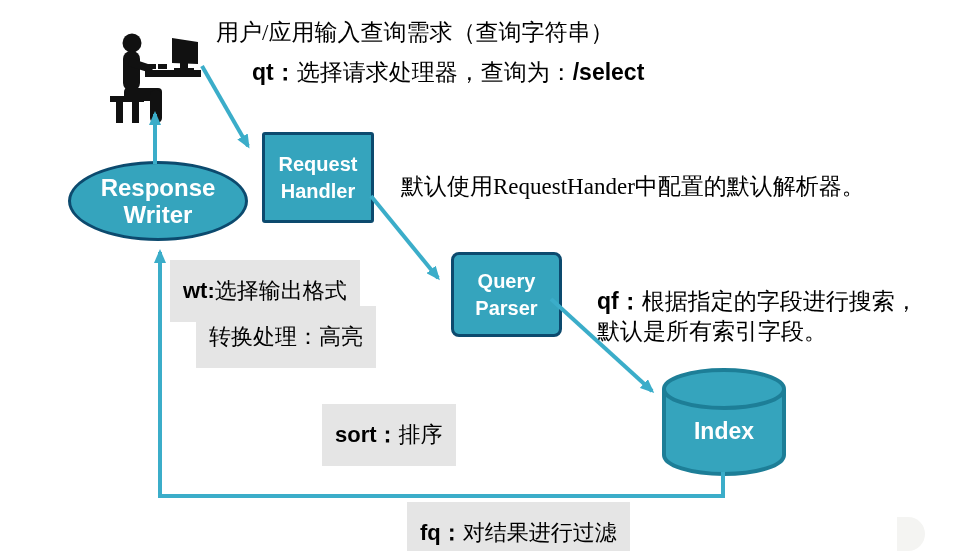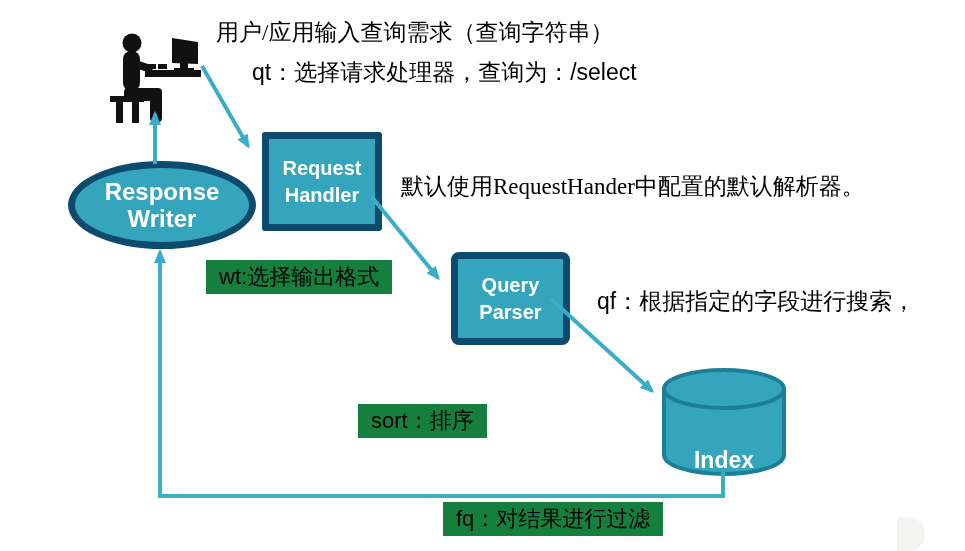--- a/index.html
+++ b/index.html
@@ -1,30 +1,30 @@
 <!DOCTYPE html>
 <html><head>
 <meta charset="utf-8">
 <style>
   html,body{margin:0;padding:0;background:#fff;}
   #stage{position:relative;width:965px;height:551px;background:#ffffff;overflow:hidden;
          font-family:"Liberation Serif","DejaVu Serif",serif;}
-  .node{position:absolute;background:#35a4bd;border:7px solid #0c4a6e;color:#fff;
+  .node{position:absolute;background:#35a4bd;border:3px solid #0c4a6e;color:#fff;
         font-weight:bold;display:flex;flex-direction:column;align-items:center;justify-content:center;
         text-align:center;font-family:"Liberation Sans","DejaVu Sans",sans-serif;}
   .node-rh{left:262px;top:132px;width:106px;height:85px;border-radius:3px;font-size:20px;line-height:27px;}
   .node-qp{left:451px;top:252px;width:105px;height:79px;border-radius:8px;font-size:20px;line-height:27px;}
   .node-rw{left:68px;top:161px;width:174px;height:74px;border-radius:50%;font-size:24px;line-height:27px;}
   .cyl{position:absolute;left:660px;top:366px;width:128px;height:114px;}
   .cyl-label{position:absolute;left:660px;top:418px;width:128px;text-align:center;color:#fff;
-             font-family:"Liberation Sans","DejaVu Sans",sans-serif;font-weight:bold;font-size:23px;margin-top:29px;}
+             font-family:"Liberation Sans","DejaVu Sans",sans-serif;font-weight:bold;font-size:23px;}
   .ann{position:absolute;font-size:23px;color:#000;white-space:nowrap;line-height:30px;}
-  .key{font-family:"Liberation Sans","DejaVu Sans",sans-serif;font-weight:normal;}
-  .plabel{position:absolute;background:#15803d;font-size:22px;color:#000;padding:3px 13px;
-          white-space:nowrap;line-height:28px;margin-left:36px;}
+  .key{font-family:"Liberation Sans","DejaVu Sans",sans-serif;font-weight:bold;}
+  .plabel{position:absolute;background:#e5e5e5;font-size:22px;color:#000;padding:17px 13px;
+          white-space:nowrap;line-height:28px;}
   .layer{position:absolute;left:0;top:0;pointer-events:none;}
   .wm{position:absolute;left:897px;top:517px;width:28px;height:34px;background:#f4f4f2;
       border-radius:0 60% 60% 0 / 0 50% 50% 0;}
 </style>
 </head>
 <body>
 
 <div id="stage">
 
   <svg class="layer" style="left:88px;top:18px" width="130" height="105" viewBox="0 0 130 105">
@@ -53,20 +53,21 @@
   <div class="ann" style="left:252px;top:57px">
     <span class="key">qt：</span><span>选择请求处理器，查询为：</span><span class="key">/select</span>
   </div>
 
   <div class="ann" style="left:401px;top:172px">
     <div>默认使用RequestHander中配置的默认解析器。</div>
   </div>
 
   <div class="ann" style="left:597px;top:286px">
     <div><span class="key">qf：</span><span>根据指定的字段进行搜索，</span></div>
+    <div>默认是所有索引字段。</div>
   </div>
 
   <div class="node node-rw">
     <div>Response</div>
     <div>Writer</div>
   </div>
 
   <div class="node node-rh">
     <div>Request</div>
     <div>Handler</div>
@@ -78,20 +79,23 @@
   </div>
 
   <svg class="cyl" viewBox="0 0 128 114">
     <path d="M4,23 v66 a60,19 0 0 0 120,0 v-66" fill="#35a4bd" stroke="#1d7e97" stroke-width="4"></path>
     <ellipse cx="64" cy="23" rx="60" ry="19" fill="#35a4bd" stroke="#1d7e97" stroke-width="4"></ellipse>
   </svg>
   <div class="cyl-label">Index</div>
 
   <div class="plabel" style="left:170px;top:260px">
     <span class="key">wt:</span><span>选择输出格式</span>
+  </div>
+  <div class="plabel" style="left:196px;top:306px">
+    <span class="key"></span><span>转换处理：高亮</span>
   </div>
   <div class="plabel" style="left:322px;top:404px">
     <span class="key">sort：</span><span>排序</span>
   </div>
   <div class="plabel" style="left:407px;top:502px">
     <span class="key">fq：</span><span>对结果进行过滤</span>
   </div>
 
   <div class="wm"></div>
 

